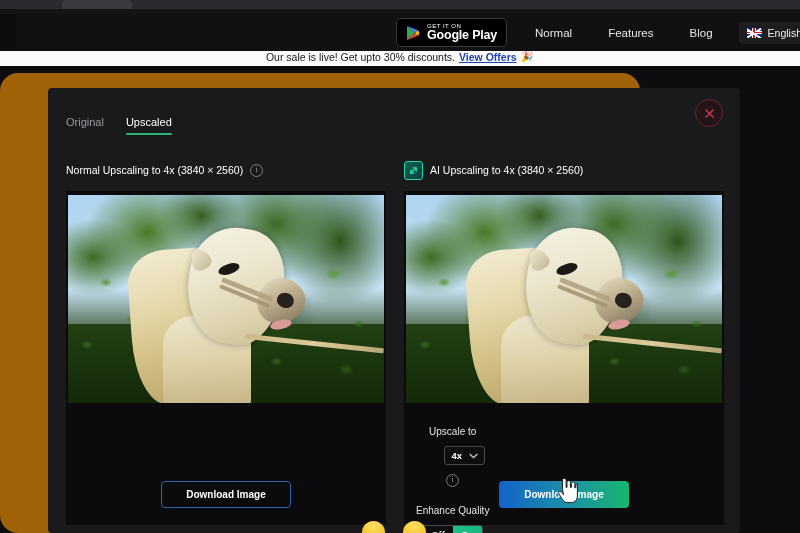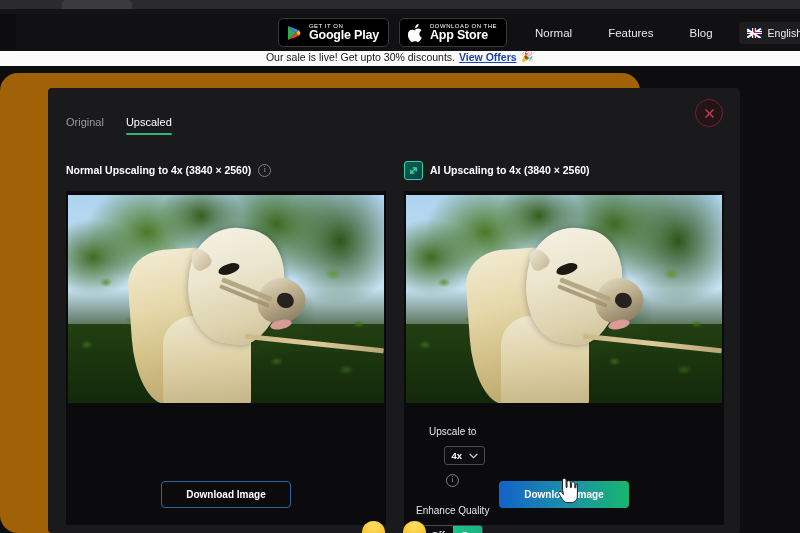--- a/index.html
+++ b/index.html
@@ -182,21 +182,21 @@
   .panel { width: 320px; }
 
   .panel-head {
     display: flex; align-items: center;
     gap: 7px;
     margin-bottom: 12px;
     height: 18px;
   }
   .panel-title {
     font-size: 10.5px;
-    font-weight: 700;
+    font-weight: 400;
     color: #ffffff;
     white-space: nowrap;
   }
   .info-icon {
     width: 11px; height: 11px;
     border: 1px solid #7d7d84;
     border-radius: 50%;
     color: #9d9da4;
     font-size: 8px;
     line-height: 10px;
@@ -450,33 +450,20 @@
           <polygon points="1,15 9,8 12,10.8" fill="#ea4335"></polygon>
           <polygon points="9,8 12,5.2 13.6,8 12,10.8" fill="#fbbc04"></polygon>
         </svg>
       </span>
       <span class="txt">
         <span class="small">GET IT ON</span>
         <span class="big">Google Play</span>
       </span>
     </div>
 
-    <div class="store-badge">
-      <span class="glyph">
-        <svg width="15" height="18" viewBox="0 0 15 18">
-          <path d="M10.6 0c.1 1-.3 2-.9 2.7-.6.7-1.6 1.3-2.5 1.2-.1-1 .4-2 1-2.6C8.8.5 9.8 0 10.6 0z" fill="#fff"></path>
-          <path d="M13.6 13.2c-.5 1.2-.8 1.7-1.4 2.7-.9 1.4-2.2 3.1-3.8 3.1-1.4 0-1.8-.9-3.7-.9-1.9 0-2.3.9-3.7.9C-.6 19-1.8 17.5-2.7 16.1" fill="none"></path>
-          <path d="M7.4 5.1c1 0 2-.6 2.9-.6 1.5 0 2.5.8 3.1 1.9-1.3.8-2.1 2.1-2 3.6 0 1.7 1.1 2.9 2.4 3.4-.3.8-.6 1.5-1.1 2.3-.8 1.2-1.6 2.3-2.8 2.3-1.1 0-1.5-.7-2.8-.7s-1.7.7-2.8.7c-1.2 0-2.1-1.2-2.9-2.4C-.1 13.4-.6 10.2.5 8c.7-1.4 2-2.3 3.4-2.3 1.2 0 2.3.7 3.5.7z" fill="#fff"></path>
-        </svg>
-      </span>
-      <span class="txt">
-        <span class="small">Download on the</span>
-        <span class="big">App Store</span>
-      </span>
-    </div>
 
     <a class="navlink">Normal</a>
     <a class="navlink">Features</a>
     <a class="navlink">Blog</a>
 
     <div class="lang">
       <span class="flag-uk">
         <span class="flag-cross-h"></span>
           <span class="flag-cross-v"></span>
         <span class="flag-red-h"></span>

